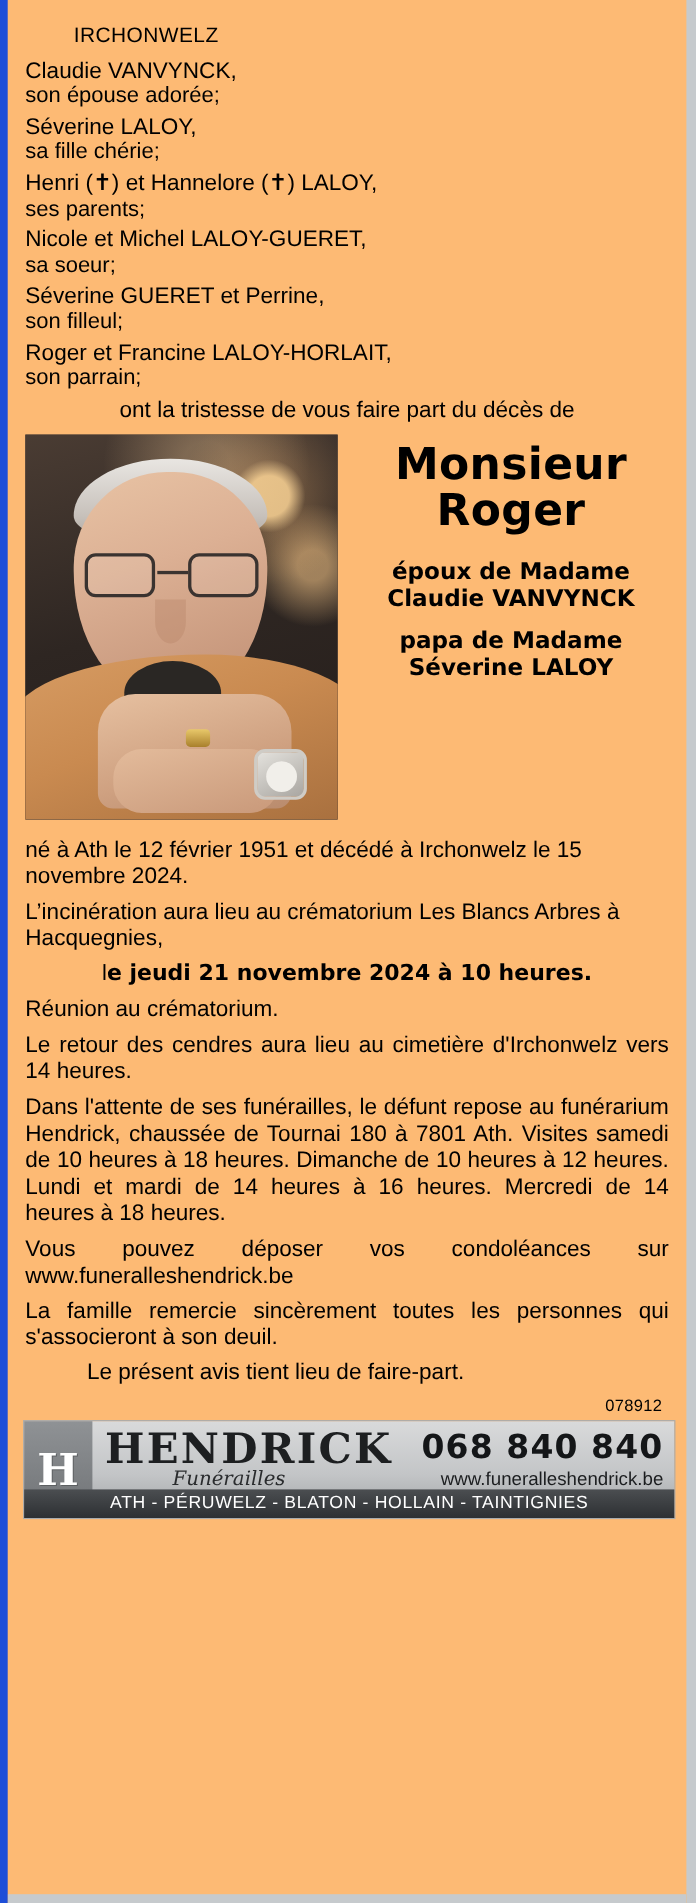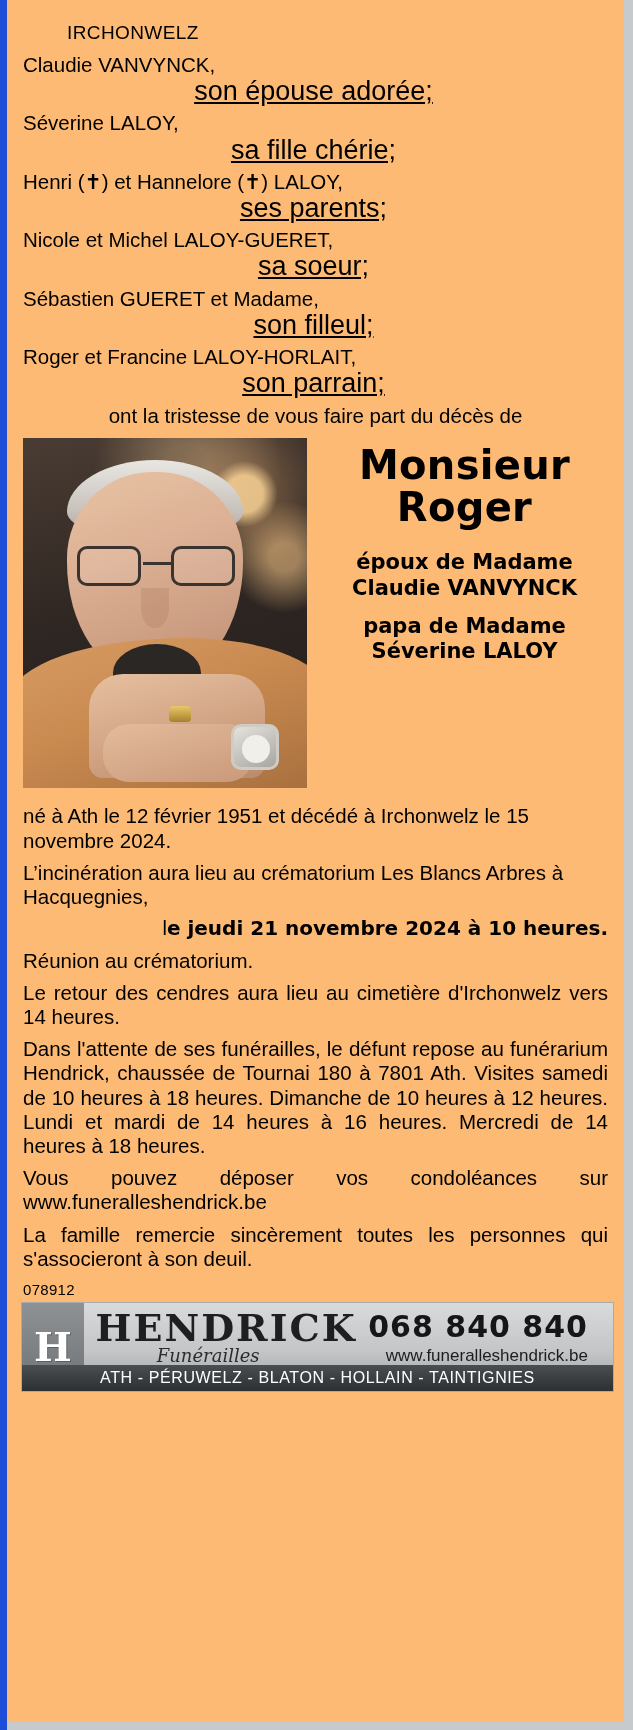--- a/index.html
+++ b/index.html
@@ -32,26 +32,25 @@
     font-size: 19px;
     letter-spacing: .4px;
     margin: 4px 0 10px 44px;
   }
   .fam-line {
     font-size: 20.5px;
     line-height: 1.04;
     margin: 0 0 2px 0;
   }
   .fam-rel {
-    font-size: 27px;
-    text-align: center;
+    font-size: 20px;
+    text-align: left;
     line-height: 1.04;
     margin: 0 0 7px 0;
     padding-right: 4px;
-    text-decoration: underline;
   }
   .announce {
     font-size: 20.5px;
     margin: 4px 0 10px 0;
     text-align: center;
   }
 
   
   .hero {
     display: flex;
@@ -202,34 +201,34 @@
 
   
   .body {
     margin-top: 16px;
     font-size: 20.5px;
     line-height: 1.18;
   }
   .body p { margin: 0 0 8px 0; }
   .body p.just { text-align: justify; }
   .ceremony {
-    text-align: right;
+    text-align: center;
     font-family: "DejaVu Sans", sans-serif;
     font-weight: bold;
     font-size: 20px;
     margin: 4px 0 8px 0;
   }
   .ceremony .lead { font-weight: normal; font-family: "Liberation Sans", sans-serif; }
   .closing {
     margin: 10px 0 0 0;
     padding-left: 56px;
     font-size: 20.5px;
   }
   .refnum {
-    text-align: left;
+    text-align: right;
     font-size: 15px;
     margin: 10px 6px 4px 0;
     letter-spacing: .3px;
   }
 
   
   .footer {
     position: relative;
     margin: 0 10px 0 14px;
     height: 90px;
@@ -271,21 +270,21 @@
     font-style: italic;
     font-size: 18px;
     text-align: center;
     color: #2a2c2e;
     margin-top: -2px;
     padding-right: 36px;
   }
   .f-right {
     width: 258px;
     text-align: right;
-    padding: 6px 25px 0 0;
+    padding: 6px 10px 0 0;
   }
   .f-phone {
     font-family: "DejaVu Sans", sans-serif;
     font-weight: bold;
     font-size: 30px;
     letter-spacing: 1px;
     color: #141618;
   }
   .f-web {
     font-size: 17px;
@@ -325,21 +324,21 @@
 
       <div class="fam-line">Séverine LALOY,</div>
       <div class="fam-rel">sa fille chérie;</div>
 
       <div class="fam-line">Henri (✝) et Hannelore (✝) LALOY,</div>
       <div class="fam-rel">ses parents;</div>
 
       <div class="fam-line">Nicole et Michel LALOY-GUERET,</div>
       <div class="fam-rel">sa soeur;</div>
 
-      <div class="fam-line">Sébastien GUERET et Madame,</div>
+      <div class="fam-line">Séverine GUERET et Perrine,</div>
       <div class="fam-rel">son filleul;</div>
 
       <div class="fam-line">Roger et Francine LALOY-HORLAIT,</div>
       <div class="fam-rel">son parrain;</div>
     </div>
 
     <div class="announce">ont la tristesse de vous faire part du décès de</div>
 
     <div class="hero">
       <div class="photo">
@@ -383,20 +382,21 @@
 
     <div class="body">
       <p>né à Ath le 12 février 1951 et décédé à Irchonwelz le 15 novembre 2024.</p>
       <p>L’incinération aura lieu au crématorium Les Blancs Arbres à Hacquegnies,</p>
       <p class="ceremony"><span class="lead">l</span><span>e jeudi 21 novembre 2024 à 10 heures.</span></p>
       <p>Réunion au crématorium.</p>
       <p class="just">Le retour des cendres aura lieu au cimetière d'Irchonwelz vers 14 heures.</p>
       <p class="just">Dans l'attente de ses funérailles, le défunt  repose au funérarium Hendrick, chaussée de Tournai 180 à 7801 Ath. Visites samedi de 10 heures à 18 heures. Dimanche de 10 heures à 12 heures. Lundi et mardi de 14 heures à 16 heures. Mercredi de 14 heures à 18 heures.</p>
       <p class="just">Vous pouvez déposer vos condoléances sur www.funeralleshendrick.be</p>
       <p class="just">La famille remercie sincèrement toutes les personnes qui s'associeront à son deuil.</p>
+      <p class="closing">Le présent avis tient lieu de faire-part.</p>
     </div>
 
     <div class="refnum">078912</div>
   </div>
 
   <div class="footer">
     <div class="f-logo">
       <span class="h">H</span>
     </div>
     <div class="f-mid">

